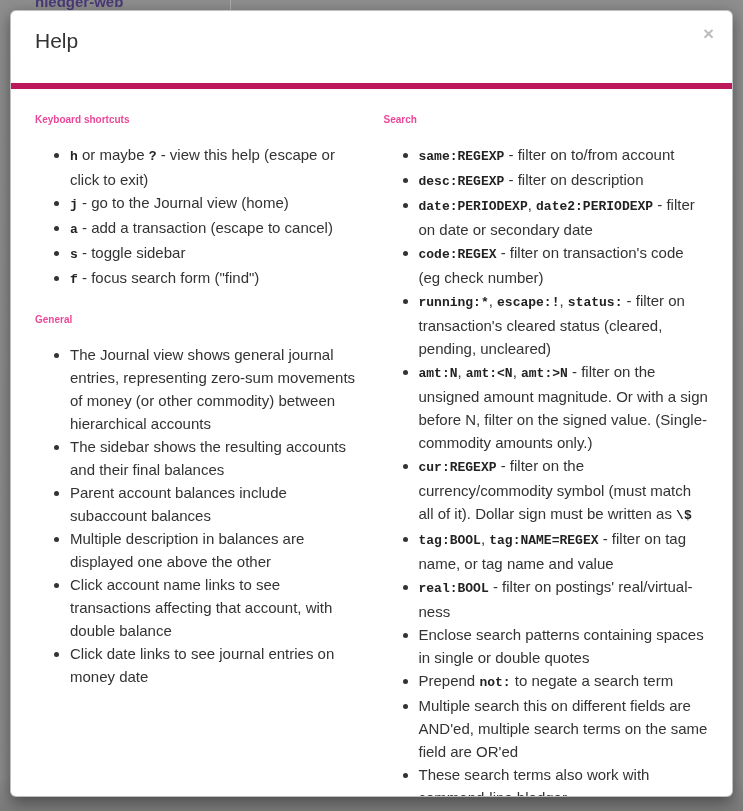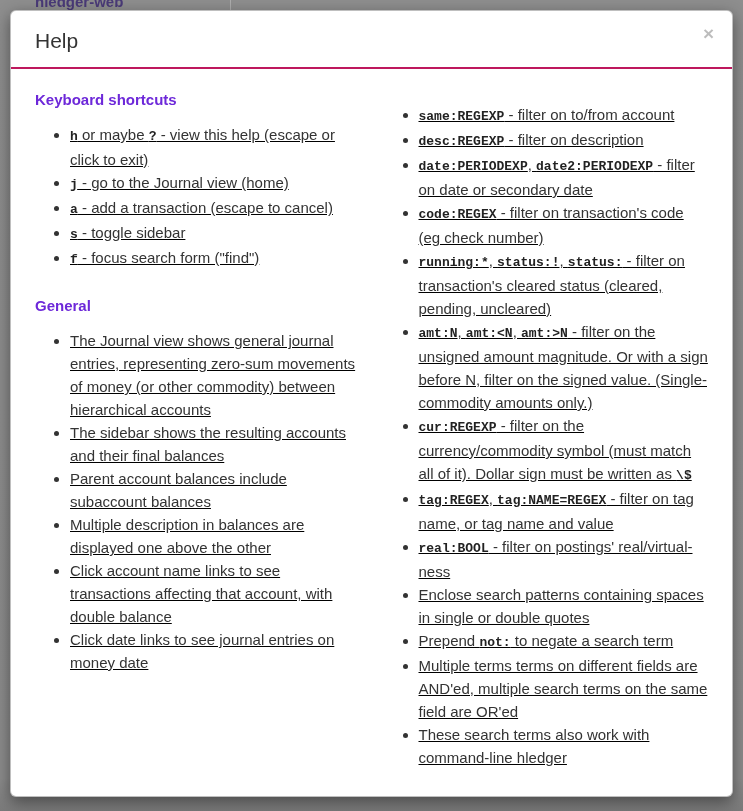--- a/index.html
+++ b/index.html
@@ -39,22 +39,22 @@
     width: 723px; height: 787px;
     background: #ffffff;
     border: 1px solid rgba(0,0,0,0.25);
     border-radius: 6px;
     box-shadow: 0 5px 16px rgba(0,0,0,0.45);
     overflow: hidden;
     z-index: 2;
   }
   .modal-header {
     position: relative;
-    padding: 16px 24px 13px;
-    border-bottom: 2px solid #be185d;
+    padding: 16px 24px 29px;
+    border-bottom: 6px solid #be185d;
   }
   .modal-title {
     margin: 0;
     font-size: 21px; font-weight: normal;
     color: #333; line-height: 27px;
   }
   .close {
     position: absolute; top: 13px; right: 18px;
     font-size: 19px; font-weight: bold; line-height: 1;
     color: #000; opacity: 0.26;
@@ -65,25 +65,25 @@
     padding: 21px 24px 40px;
     display: grid;
     grid-template-columns: 1fr 1fr;
     column-gap: 24px;
     align-items: start;
   }
 
   
   .section-heading {
     margin: 0;
-    font-size: 15px; font-weight: bold;
-    color: #6d28d9; line-height: 20px;
+    font-size: 10px; font-weight: bold;
+    color: #ec4899; line-height: 20px;
   }
-  .help-list { margin: 13px 0 0; padding: 0 0 0 35px; list-style: disc outside; text-decoration: underline; }
-  .help-list + .section-heading { margin-top: 25px; }
+  .help-list { margin: 13px 0 0; padding: 0 0 0 35px; list-style: disc outside; }
+  .help-list + .section-heading { margin-top: 19px; }
   .help-list li {
     font-size: 15px; line-height: 23px; color: #333;
     margin: 0; padding: 0;
   }
   code {
     font-family: "Liberation Mono", "DejaVu Sans Mono", monospace;
     font-weight: bold; font-size: 13px; color: #222;
   }
 </style>
 </head>
@@ -114,30 +114,31 @@
         <ul class="help-list">
           <li>The Journal view shows general journal entries, representing zero-sum movements of money (or other commodity) between hierarchical accounts</li>
           <li>The sidebar shows the resulting accounts and their final balances</li>
           <li>Parent account balances include subaccount balances</li>
           <li>Multiple description in balances are displayed one above the other</li>
           <li>Click account name links to see transactions affecting that account, with double balance</li>
           <li>Click date links to see journal entries on money date</li>
         </ul>
       </div>
     <div class="help-col">
+        <h4 class="section-heading">Search</h4>
         <ul class="help-list">
           <li><code>same:REGEXP</code> - filter on to/from account</li>
           <li><code>desc:REGEXP</code> - filter on description</li>
           <li><code>date:PERIODEXP</code>, <code>date2:PERIODEXP</code> - filter on date or secondary date</li>
           <li><code>code:REGEX</code> - filter on transaction's code (eg check number)</li>
-          <li><code>running:*</code>, <code>status:!</code>, <code>status:</code> - filter on transaction's cleared status (cleared, pending, uncleared)</li>
+          <li><code>running:*</code>, <code>escape:!</code>, <code>status:</code> - filter on transaction's cleared status (cleared, pending, uncleared)</li>
           <li><code>amt:N</code>, <code>amt:&lt;N</code>, <code>amt:&gt;N</code> - filter on the unsigned amount magnitude. Or with a sign before N, filter on the signed value. (Single-commodity amounts only.)</li>
           <li><code>cur:REGEXP</code> - filter on the currency/commodity symbol (must match all of it). Dollar sign must be written as <code>\$</code></li>
-          <li><code>tag:REGEX</code>, <code>tag:NAME=REGEX</code> - filter on tag name, or tag name and value</li>
+          <li><code>tag:BOOL</code>, <code>tag:NAME=REGEX</code> - filter on tag name, or tag name and value</li>
           <li><code>real:BOOL</code> - filter on postings' real/virtual-ness</li>
           <li>Enclose search patterns containing spaces in single or double quotes</li>
           <li>Prepend <code>not:</code> to negate a search term</li>
-          <li>Multiple terms terms on different fields are AND'ed, multiple search terms on the same field are OR'ed</li>
+          <li>Multiple search this on different fields are AND'ed, multiple search terms on the same field are OR'ed</li>
           <li>These search terms also work with command-line hledger</li>
         </ul>
       </div>
   </div>
 </div>
 
 </body></html>

